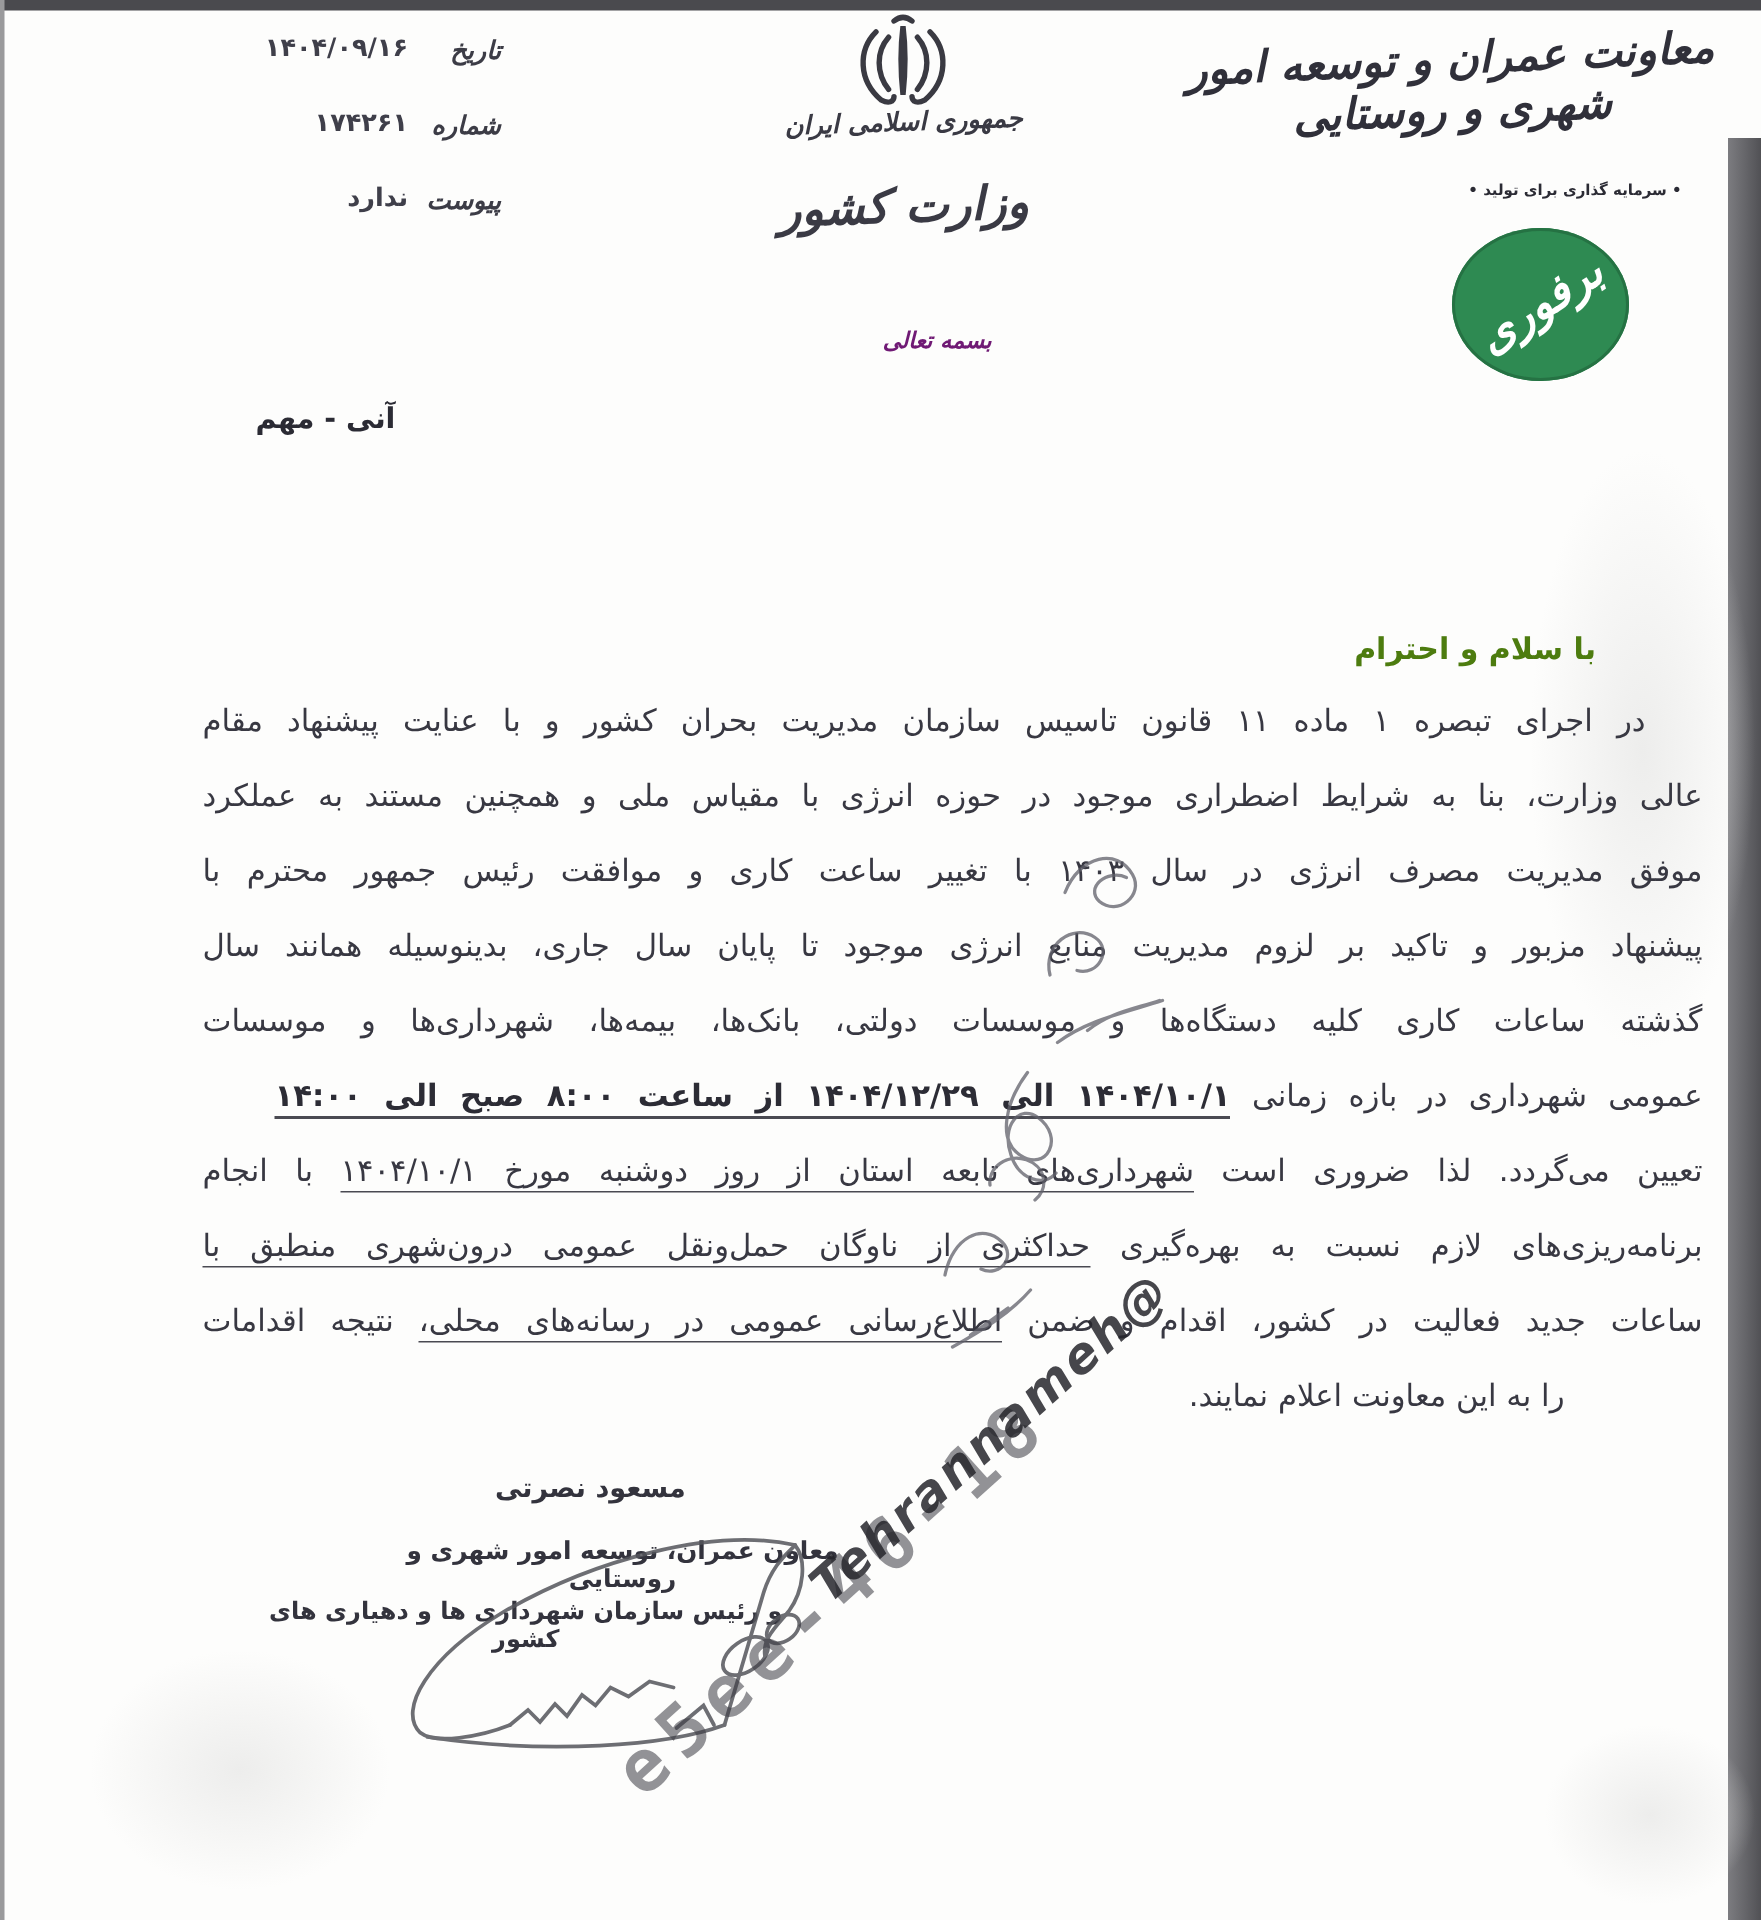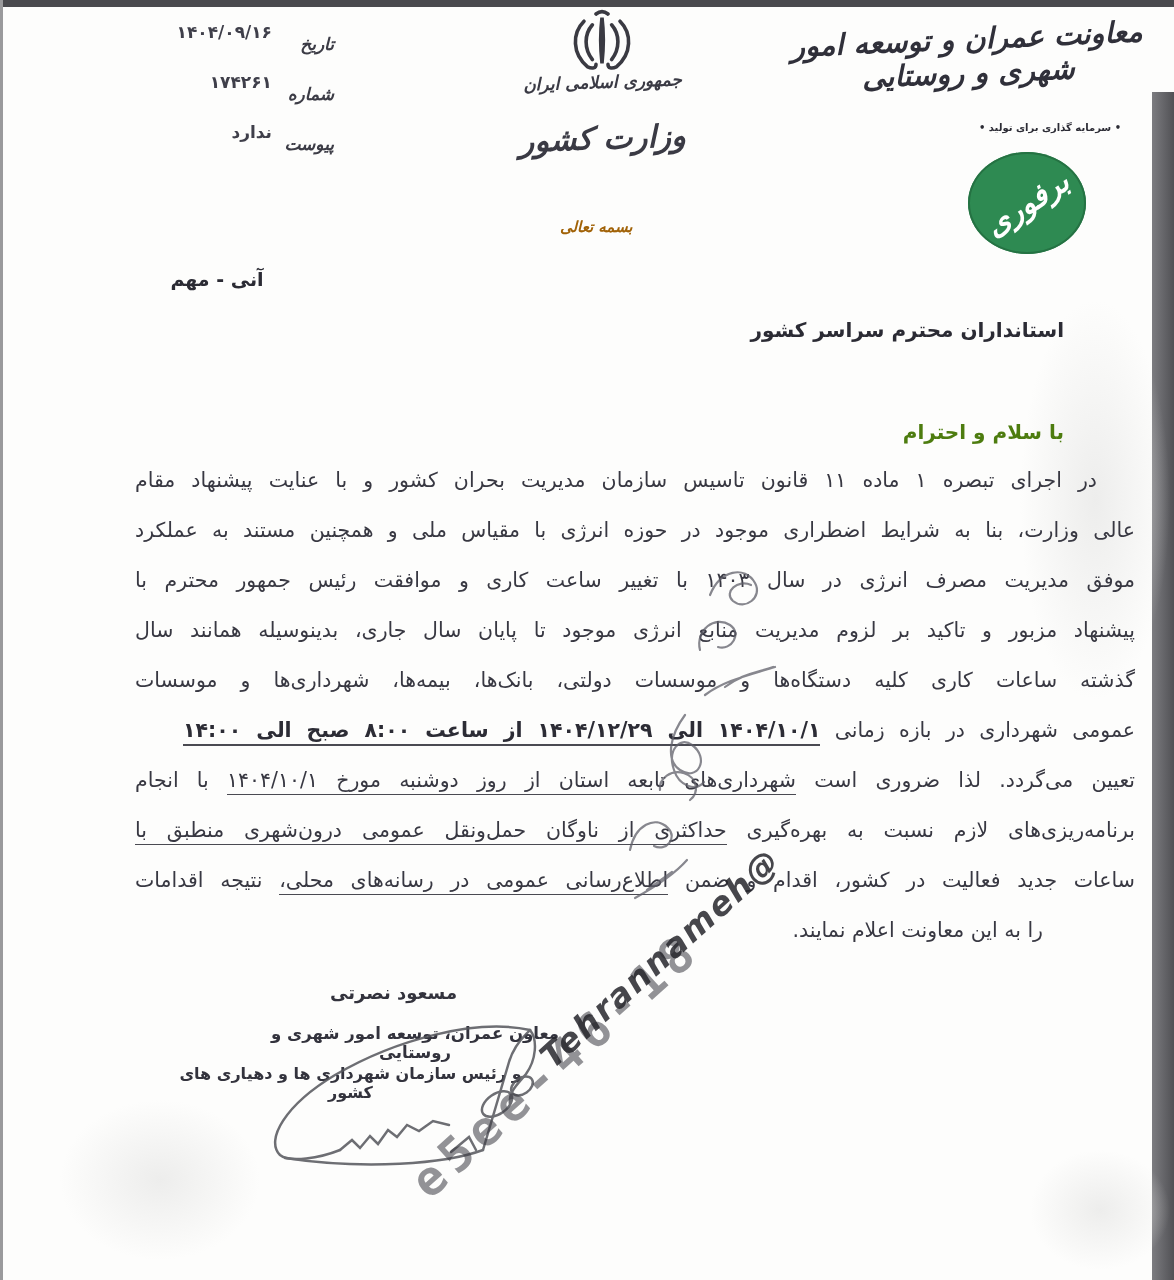--- a/index.html
+++ b/index.html
@@ -16,31 +16,31 @@
     background:linear-gradient(90deg,#7c7c80,#515155);}
   .blotch{position:absolute;background:radial-gradient(closest-side,#ededec,rgba(255,255,255,0));}
   .b1{left:1020px;top:300px;width:150px;height:400px;}
   .b2{left:1030px;top:1150px;width:140px;height:120px;}
   .b3{left:60px;top:1100px;width:200px;height:160px;}
 
   
   .meta{position:absolute;left:148px;top:18px;width:188px;}
   .meta-row{position:absolute;width:188px;height:32px;}
   .mr1{top:2px;}.mr2{top:52px;}.mr3{top:102px;}
-  .meta-label{position:absolute;right:2px;top:14px;font-size:17px;font-style:italic;font-weight:600;color:#3c3c46;}
+  .meta-label{position:absolute;right:2px;top:4px;font-size:17px;font-style:italic;font-weight:600;color:#3c3c46;}
   .meta-val{position:absolute;right:64px;top:2px;font-size:17px;font-weight:600;color:#3f3f4a;white-space:nowrap;}
 
   
   .emblem{position:absolute;left:558px;top:8px;width:88px;height:84px;}
   .republic{position:absolute;left:505px;top:72px;width:195px;text-align:center;
     font-size:17px;font-weight:700;font-style:italic;color:#3a3a44;transform:rotate(-2deg);}
   .ministry{position:absolute;left:515px;top:108px;width:175px;text-align:center;
     font-size:31px;font-weight:700;font-style:italic;color:#3a3a44;line-height:60px;transform:rotate(-2deg);}
-  .besmeh{position:absolute;left:560px;top:218px;width:120px;text-align:left;
-    font-size:15px;font-weight:600;font-style:italic;color:#a16207;}
+  .besmeh{position:absolute;left:541px;top:218px;width:120px;text-align:right;
+    font-size:15px;font-weight:600;font-style:italic;color:#701a75;}
 
   
   .deputy{position:absolute;left:775px;top:22px;width:385px;text-align:center;
     font-size:29px;font-weight:700;font-style:italic;color:#30303a;transform:rotate(-2.5deg);line-height:34px;}
   .slogan{position:absolute;left:965px;top:122px;width:170px;text-align:center;
     font-size:10px;font-weight:700;color:#2b2b34;}
   .stamp{position:absolute;left:968px;top:152px;width:118px;height:102px;border-radius:50%;
     background:#2e8a52;box-shadow:inset 0 0 0 2px #257243;}
   .stamp-text{position:absolute;left:8px;top:34px;width:102px;text-align:center;color:#ffffff;
     font-size:30px;font-weight:700;font-style:italic;transform:rotate(-33deg);letter-spacing:1px;}
@@ -114,21 +114,20 @@
   <div class="ministry">وزارت کشور</div>
   <div class="besmeh">بسمه تعالی</div>
 
   <div class="deputy">معاونت عمران و توسعه امور شهری و روستایی</div>
   <div class="slogan">• سرمایه گذاری برای تولید •</div>
   <div class="stamp">
     <span class="stamp-text">برفوری</span>
   </div>
 
   <div class="priority">آنی - مهم</div>
-  <div class="recipient">استانداران محترم سراسر کشور</div>
   <div class="salutation">با سلام و احترام</div>
 
   <div class="body-text">
     <div class="bline first"><span>در اجرای تبصره ۱ ماده ۱۱ قانون تاسیس سازمان مدیریت بحران کشور و با عنایت پیشنهاد مقام</span></div>
     <div class="bline"><span>عالی وزارت، بنا به شرایط اضطراری موجود در حوزه انرژی با مقیاس ملی و همچنین مستند به عملکرد</span></div>
     <div class="bline"><span>موفق مدیریت مصرف انرژی در سال ۱۴۰۳ با تغییر ساعت کاری و موافقت رئیس جمهور محترم با</span></div>
     <div class="bline"><span>پیشنهاد مزبور و تاکید بر لزوم مدیریت منابع انرژی موجود تا پایان سال جاری، بدینوسیله همانند سال</span></div>
     <div class="bline"><span>گذشته ساعات کاری کلیه دستگاه‌ها و موسسات دولتی، بانک‌ها، بیمه‌ها، شهرداری‌ها و موسسات</span></div>
     <div class="bline">
       <span>عمومی شهرداری در بازه زمانی </span><span class="mk bd">۱۴۰۴/۱۰/۱ الی ۱۴۰۴/۱۲/۲۹ از ساعت ۸:۰۰ صبح الی ۱۴:۰۰</span><span></span>

